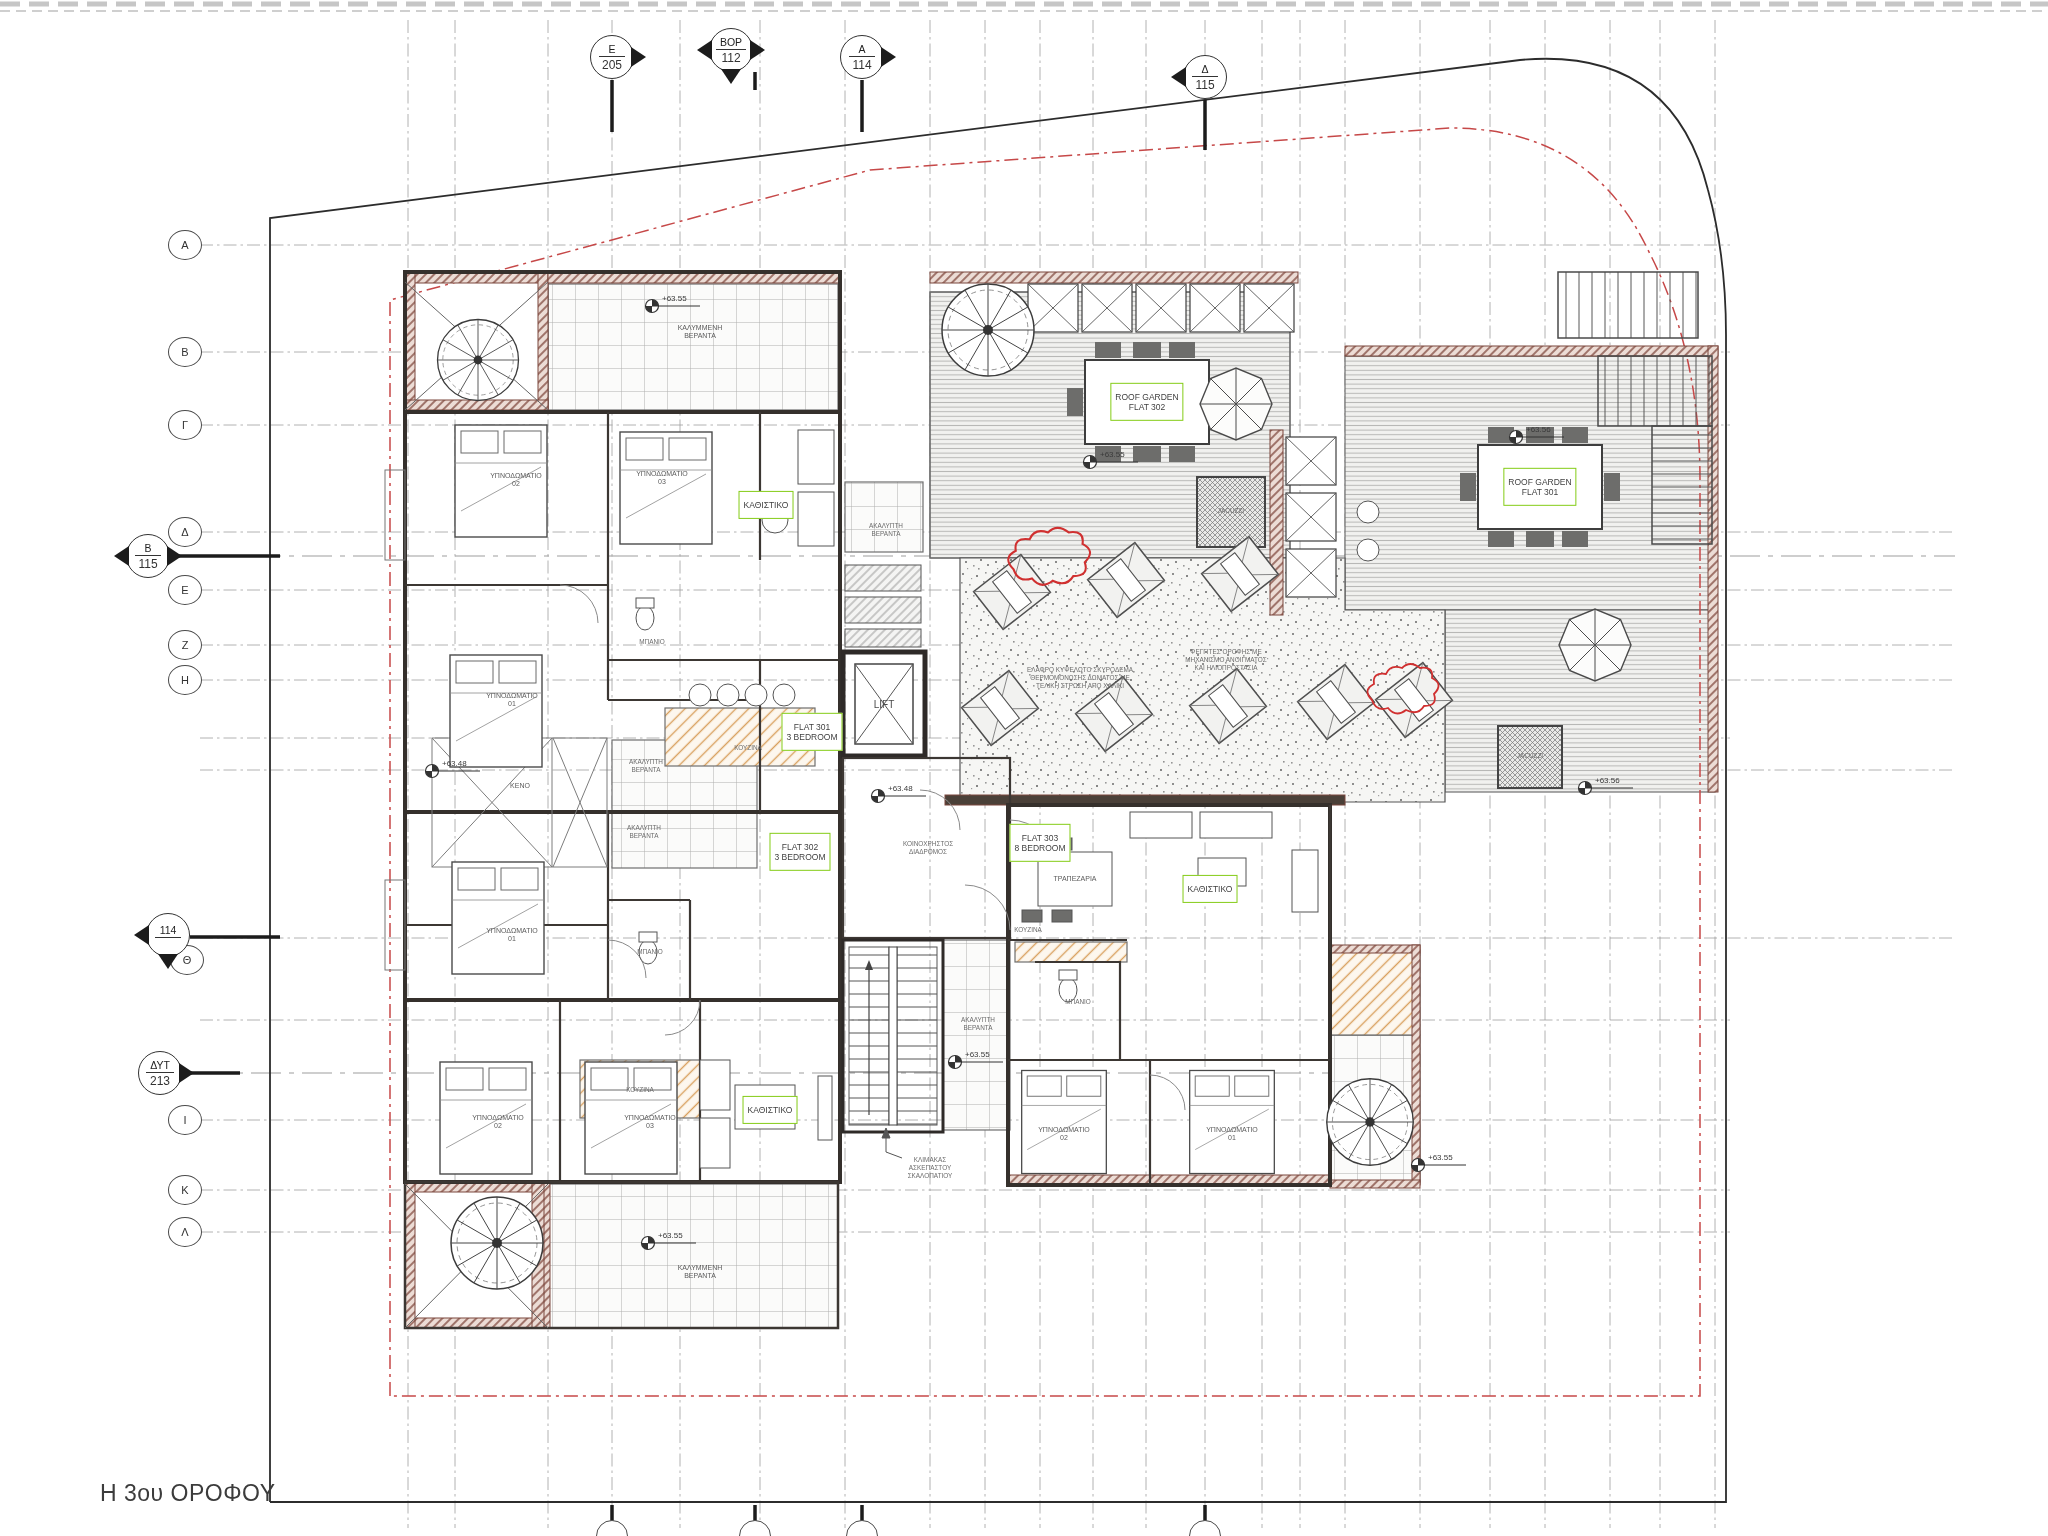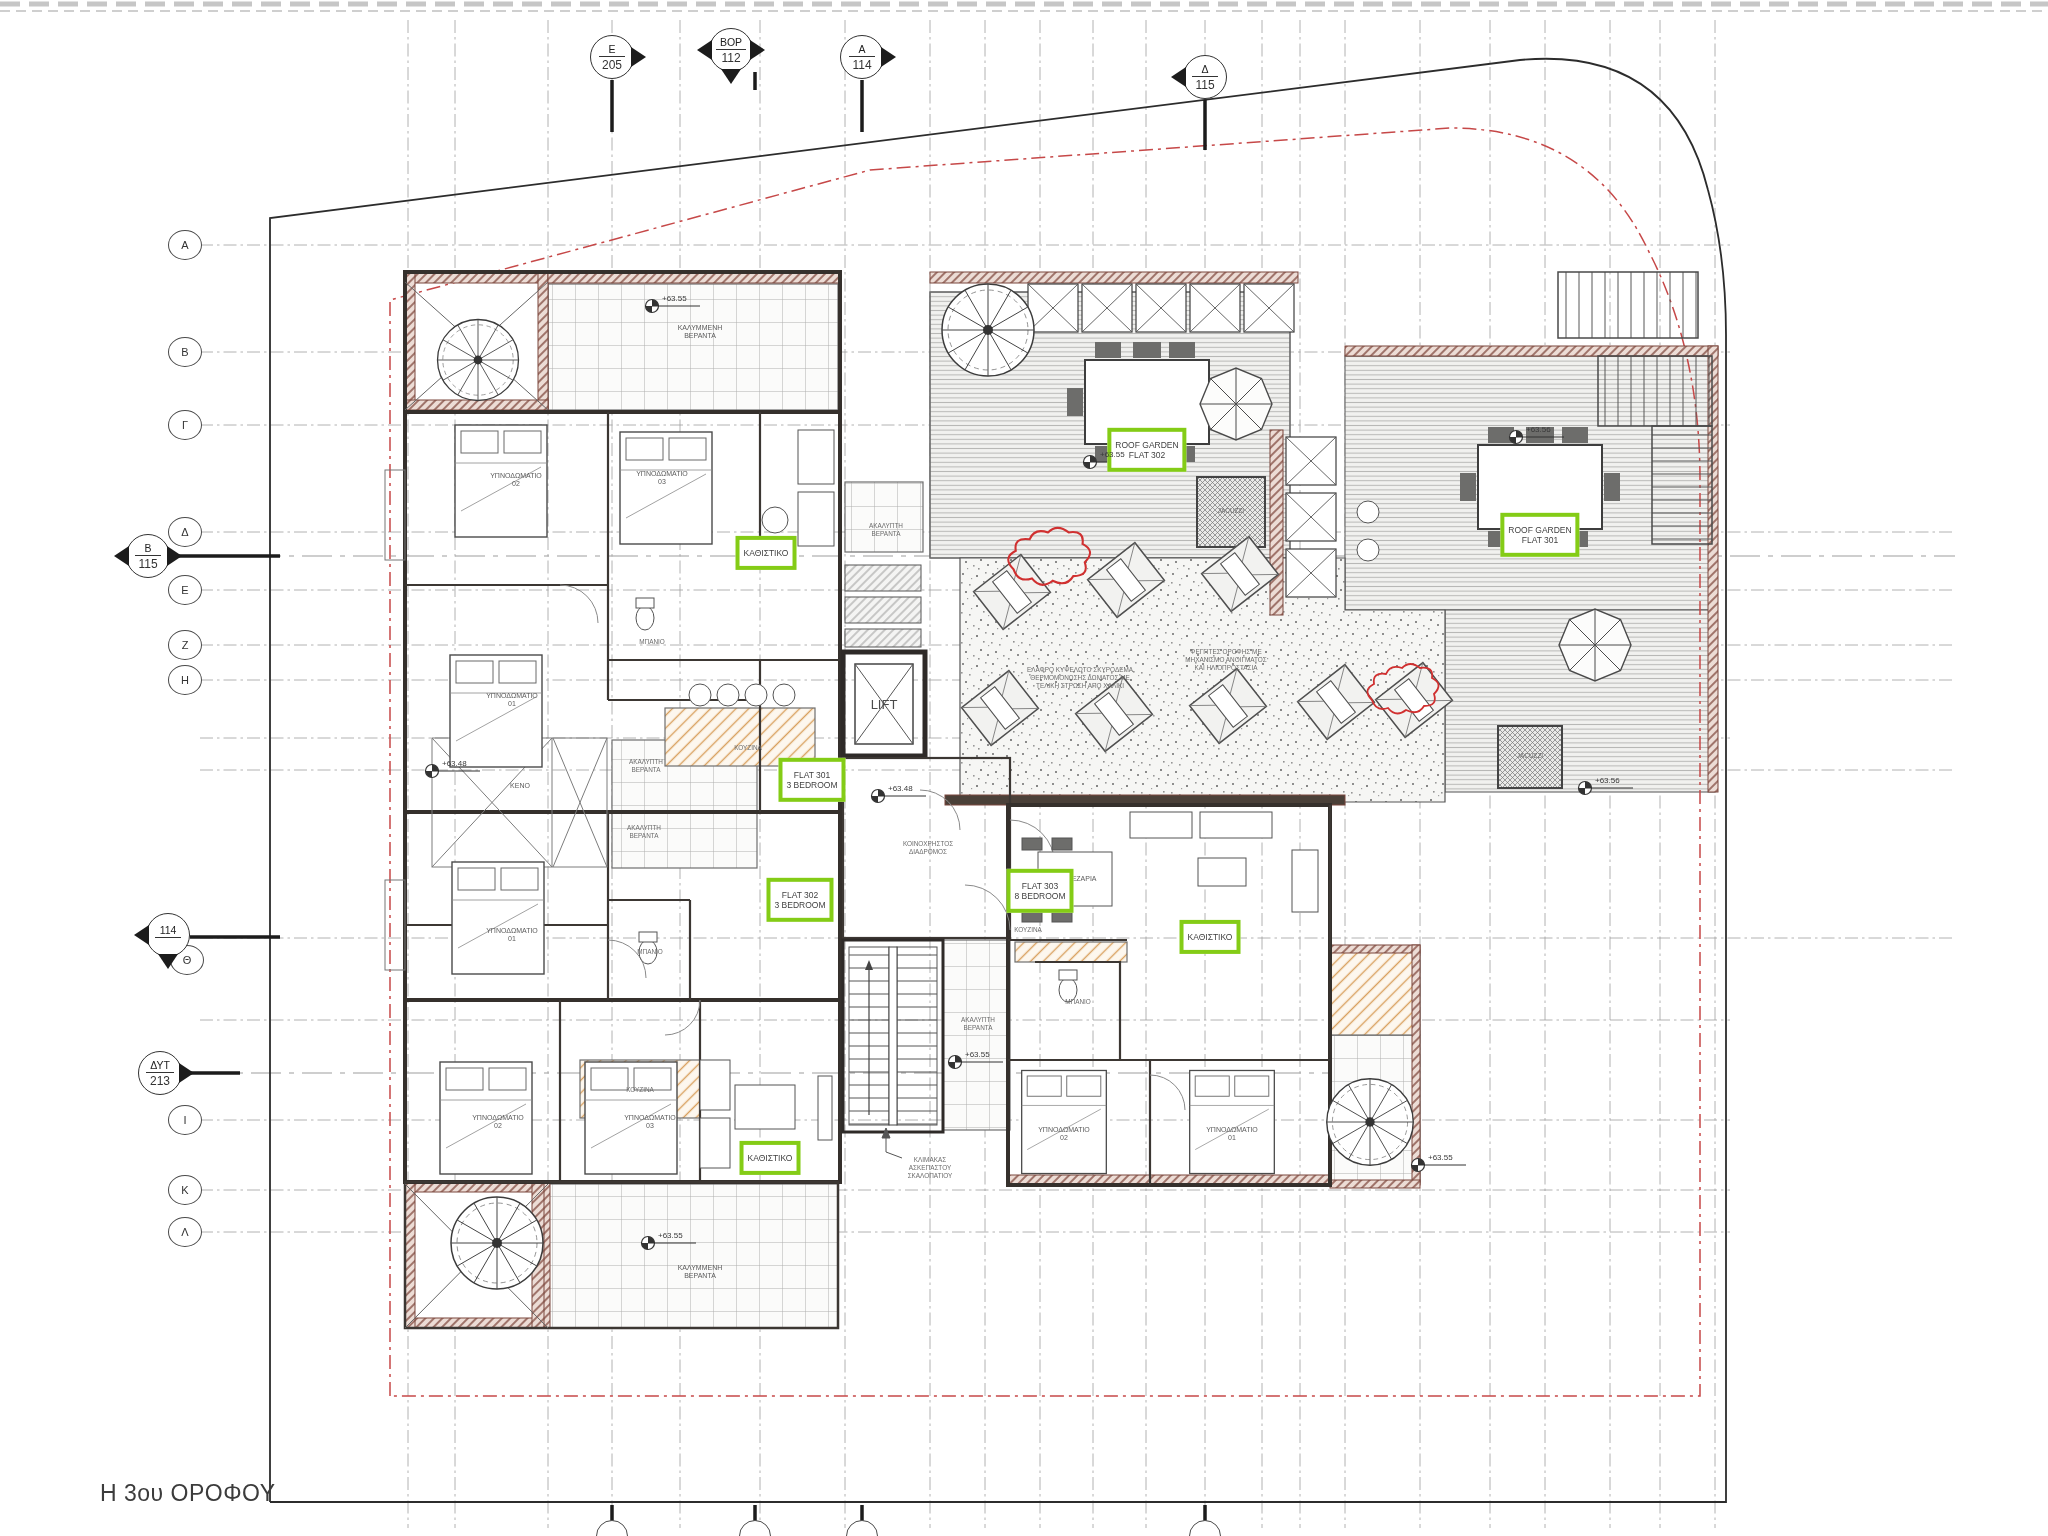--- a/index.html
+++ b/index.html
@@ -3,21 +3,21 @@
 <meta charset="utf-8">
 <style>
   html,body{margin:0;padding:0;background:#ffffff;}
   #sheet{position:relative;width:2048px;height:1536px;background:#fff;overflow:hidden;
          font-family:"Liberation Sans", sans-serif;}
   #plan{position:absolute;left:0;top:0;}
   .lbl{position:absolute;transform:translate(-50%,-50%);font-size:9px;line-height:1.2;
        color:#4a4a4a;text-align:center;white-space:pre-line;z-index:5;}
   .sm{font-size:7px;color:#5a5a5a;}
   .xs{font-size:6.4px;color:#6a6a6a;line-height:1.25;}
-  .tag{border:4px solid #84cc16;background:#fff;padding:8px 4px;font-size:8.5px;color:#3f3f3f;margin-top:48px;}
+  .tag{border:1px solid #84cc16;background:#fff;padding:8px 4px;font-size:8.5px;color:#3f3f3f;}
   .level{position:absolute;transform:translateY(-100%);font-size:8px;color:#3a3a3a;z-index:5;}
   .title{position:absolute;font-size:23px;color:#3c3c3c;letter-spacing:0.5px;z-index:6;}
   .bubble{position:absolute;transform:translate(-50%,-50%);width:32px;height:28px;border:1.4px solid #4a4a4a;
           border-radius:50%;background:#fff;display:flex;align-items:center;justify-content:center;
           font-size:11px;color:#333;z-index:6;}
   .bubble.half{width:30px;height:30px;}
   .bubble2,.secmark{position:absolute;transform:translate(-50%,-50%);width:42px;height:42px;
           border:1.5px solid #333;border-radius:50%;background:#fff;display:flex;flex-direction:column;
           align-items:center;justify-content:center;z-index:6;}
   .bubble2 .bl,.secmark .bl{font-size:10.5px;color:#222;border-bottom:1.2px solid #333;
@@ -387,21 +387,21 @@
 <div class="lbl tag" style="left:1210px;top:889px">ΚΑΘΙΣΤΙΚΟ</div>
 <div class="lbl sm" style="left:1075px;top:879px">ΤΡΑΠΕΖΑΡΙΑ</div>
 
 <div class="lbl xs" style="left:748px;top:748px">ΚΟΥΖΙΝΑ</div>
 <div class="lbl xs" style="left:640px;top:1090px">ΚΟΥΖΙΝΑ</div>
 <div class="lbl xs" style="left:1028px;top:930px">ΚΟΥΖΙΝΑ</div>
 <div class="lbl xs" style="left:652px;top:642px">ΜΠΑΝΙΟ</div>
 <div class="lbl xs" style="left:650px;top:952px">ΜΠΑΝΙΟ</div>
 <div class="lbl xs" style="left:1078px;top:1002px">ΜΠΑΝΙΟ</div>
 
-<div class="lbl" style="left:884px;top:705px;font-size:13px">LIFT</div>
+<div class="lbl" style="left:884px;top:705px;font-size:10px">LIFT</div>
 <div class="lbl sm" style="left:520px;top:786px">ΚΕΝΟ</div>
 <div class="lbl xs" style="left:928px;top:848px">ΚΟΙΝΟΧΡΗΣΤΟΣ
 ΔΙΑΔΡΟΜΟΣ</div>
 
 <div class="lbl tag" style="left:812px;top:732px">FLAT 301
 3 BEDROOM</div>
 <div class="lbl tag" style="left:800px;top:852px">FLAT 302
 3 BEDROOM</div>
 <div class="lbl tag" style="left:1040px;top:843px">FLAT 303
 8 BEDROOM</div>

